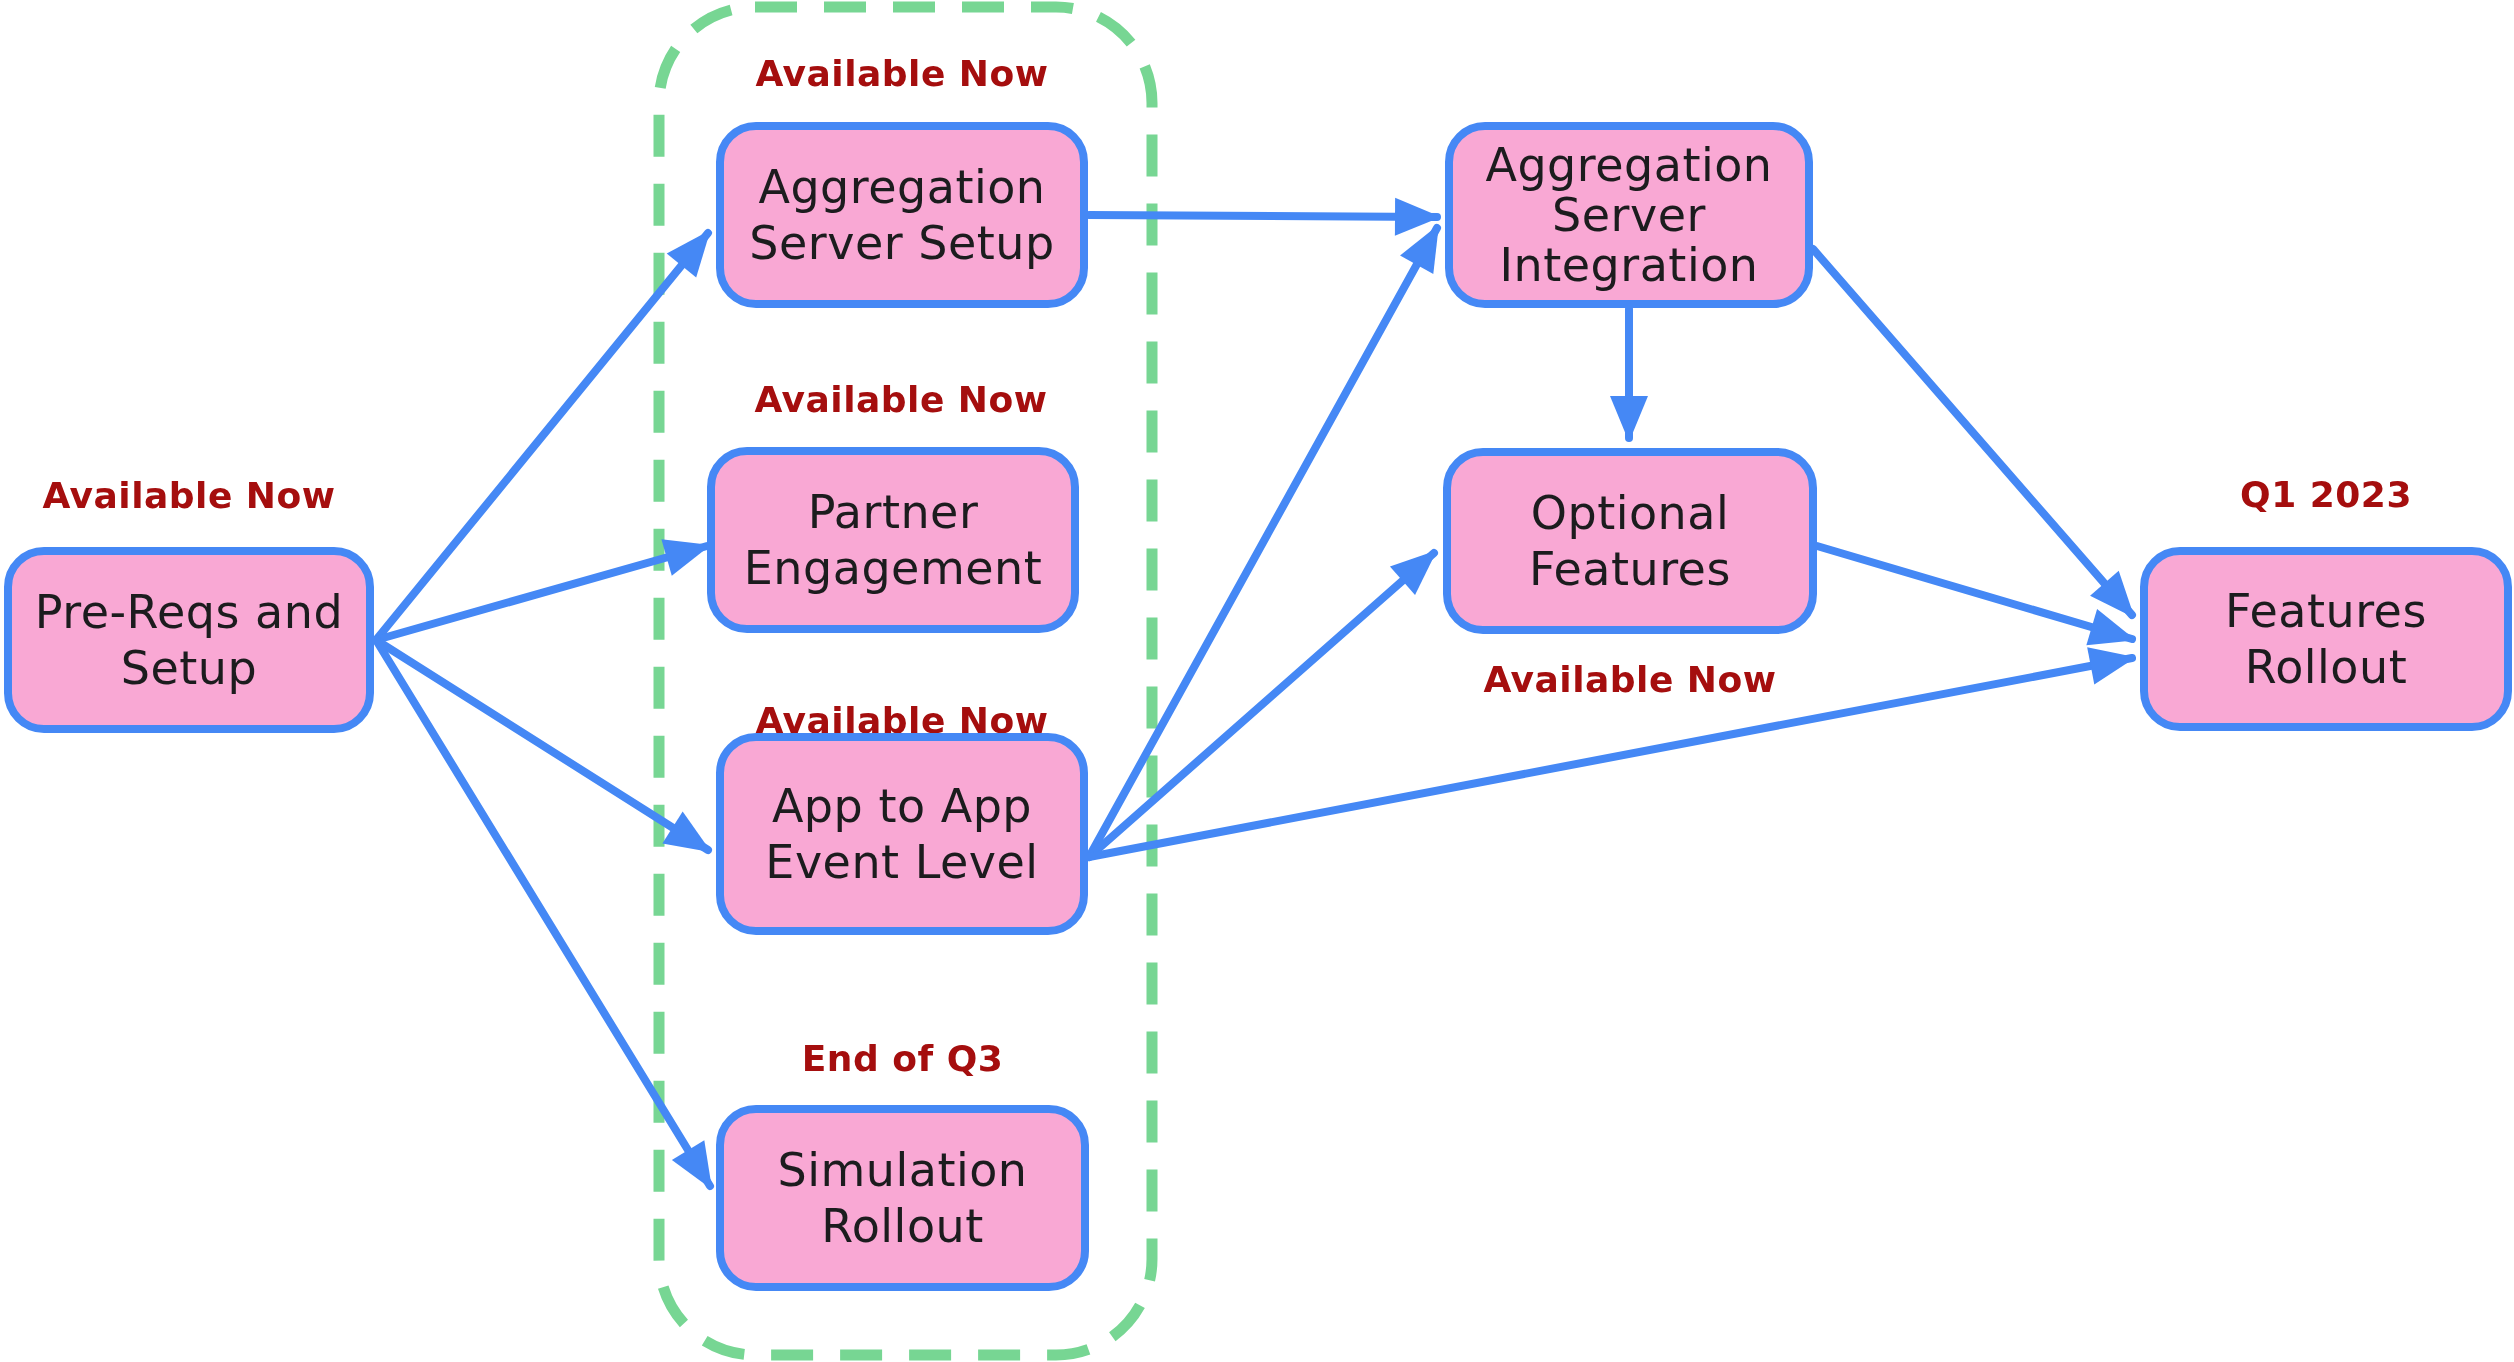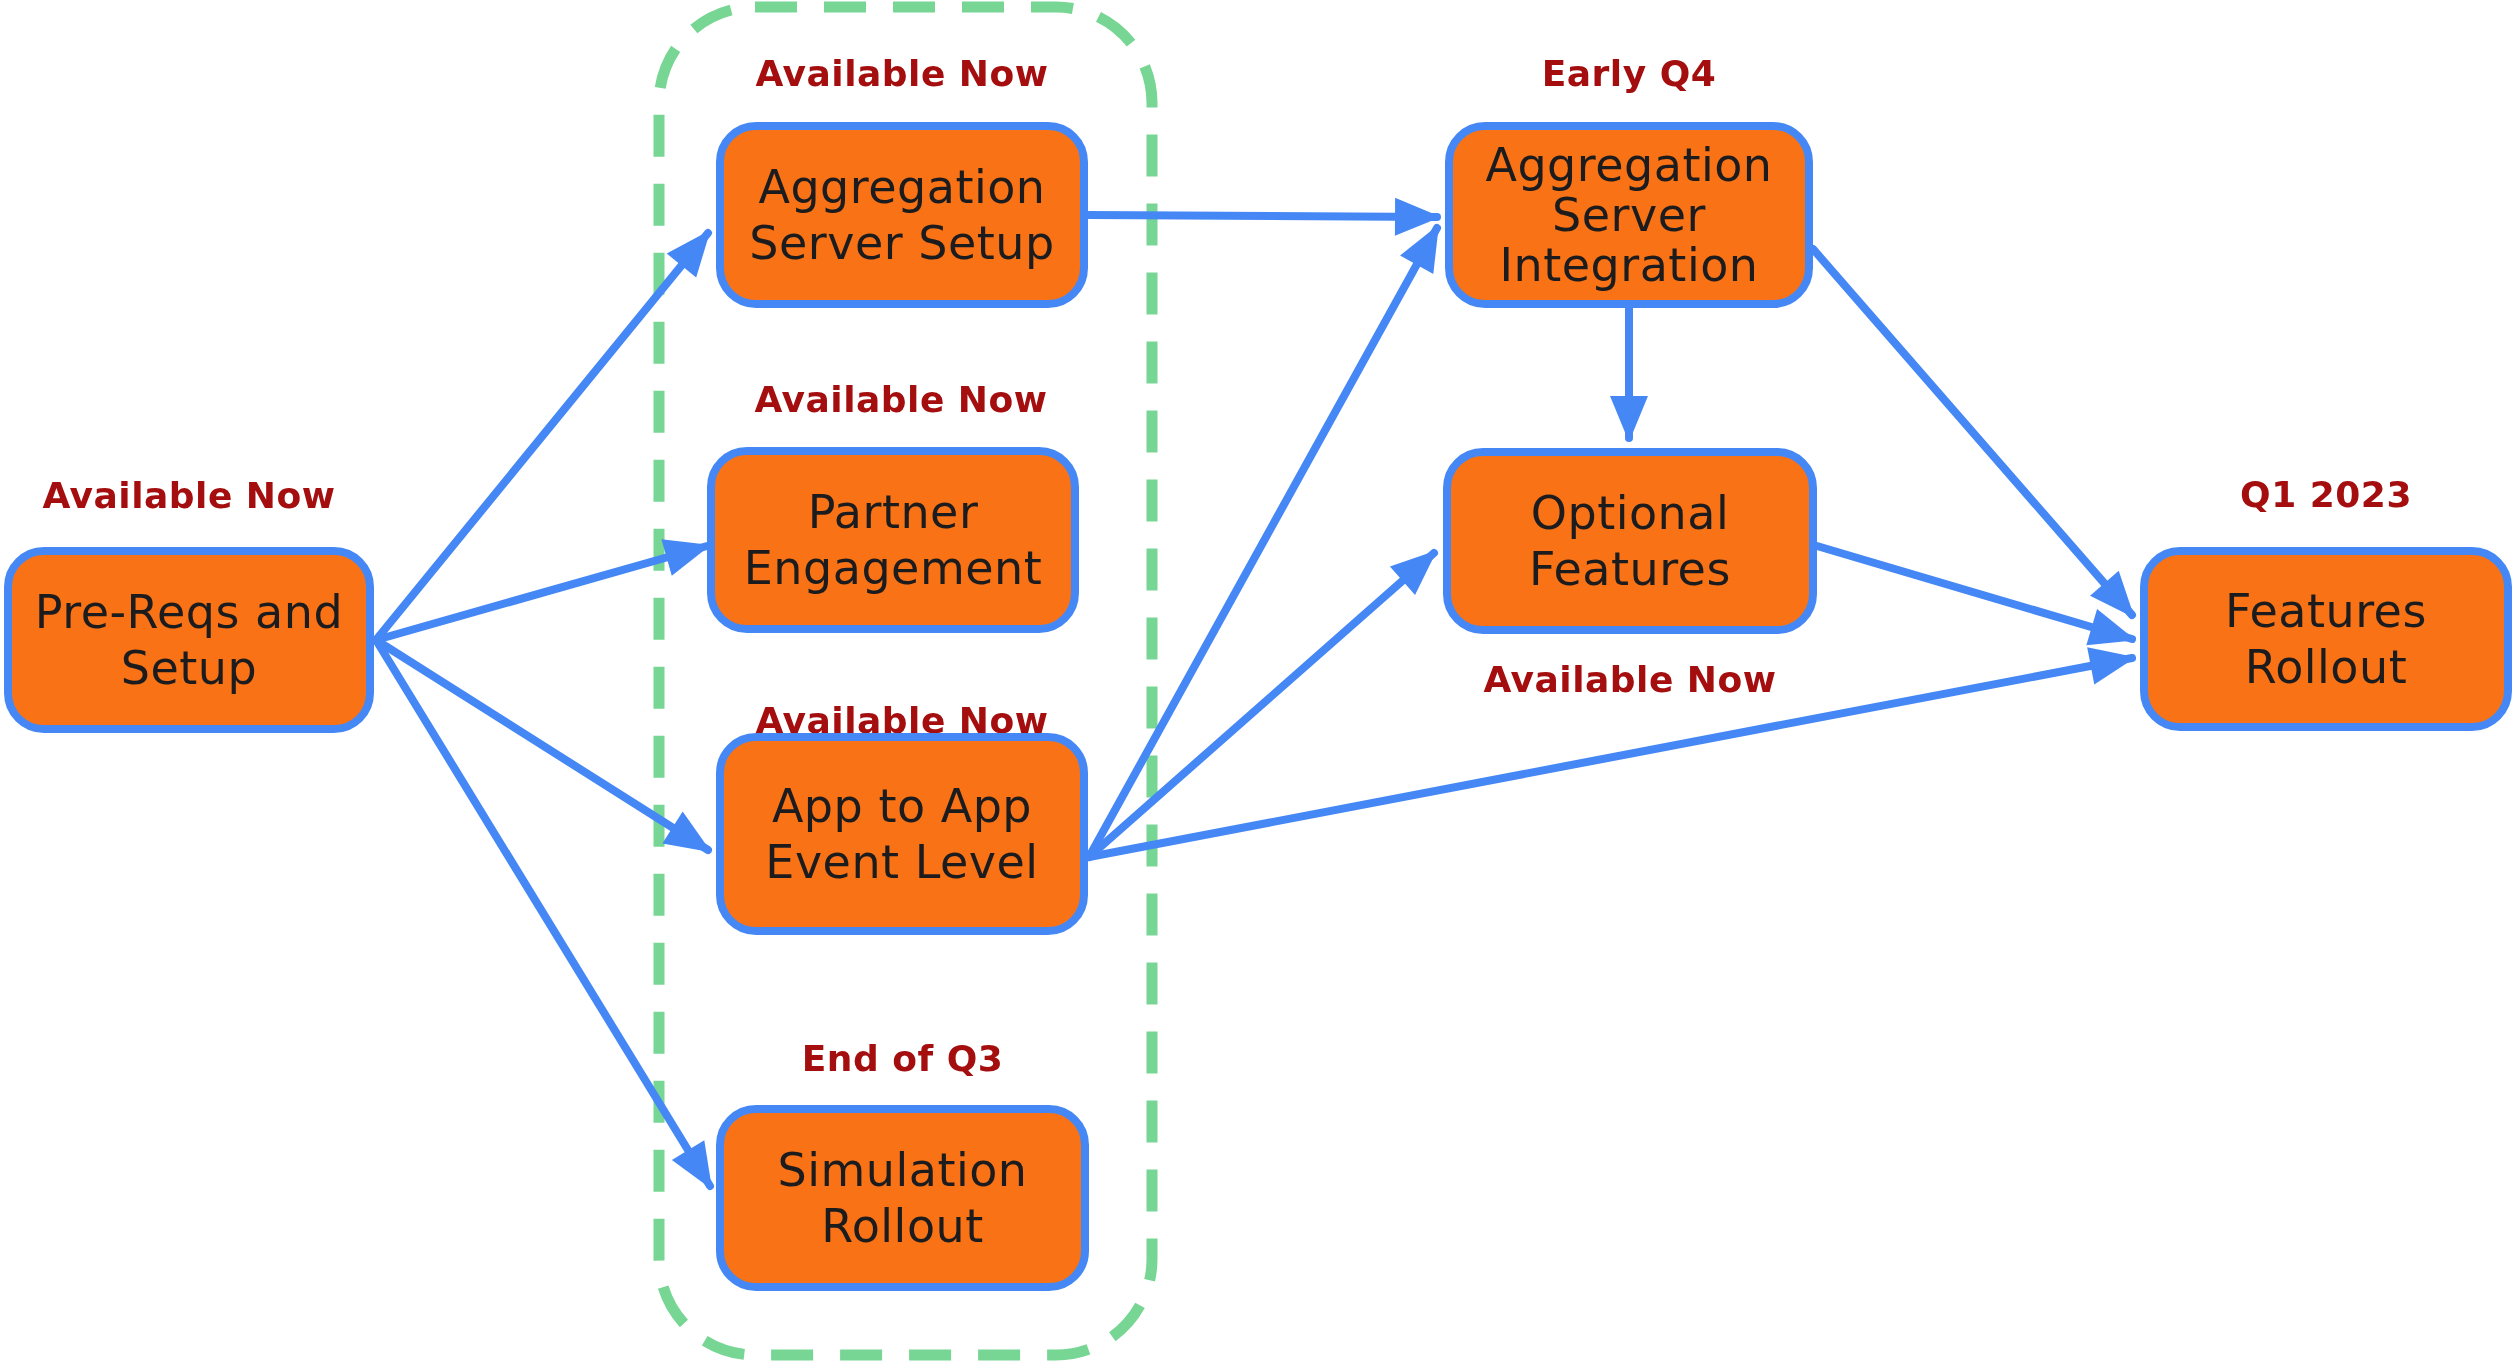--- a/index.html
+++ b/index.html
@@ -18,21 +18,21 @@
   .edge-layer {
     position: absolute;
     left: 0;
     top: 0;
     width: 2514px;
     height: 1362px;
   }
   .node {
     position: absolute;
     box-sizing: border-box;
-    background: #f97316;
+    background: #f9a8d4;
     border: 8px solid #4588F5;
     border-radius: 40px;
     display: flex;
     align-items: center;
     justify-content: center;
     text-align: center;
     font-size: 46px;
     line-height: 56px;
     font-weight: 500;
     color: #1c1c1e;
@@ -95,21 +95,20 @@
       <line x1="1813" y1="249" x2="2132" y2="615" marker-end="url(#ah)"></line>
       <line x1="1817" y1="546" x2="2132" y2="639" marker-end="url(#ah)"></line>
     </g>
   </svg>
 
   <div class="status s-prereqs">Available Now</div>
   <div class="status s-aggsetup">Available Now</div>
   <div class="status s-partner">Available Now</div>
   <div class="status s-apptoapp">Available Now</div>
   <div class="status s-simulation">End of Q3</div>
-  <div class="status s-aggintegration">Early Q4</div>
   <div class="status s-optional">Available Now</div>
   <div class="status s-rollout">Q1 2023</div>
 
   <div class="node n-prereqs">Pre-Reqs and
 Setup</div>
   <div class="node n-aggsetup">Aggregation
 Server Setup</div>
   <div class="node n-partner">Partner
 Engagement</div>
   <div class="node n-apptoapp">App to App

